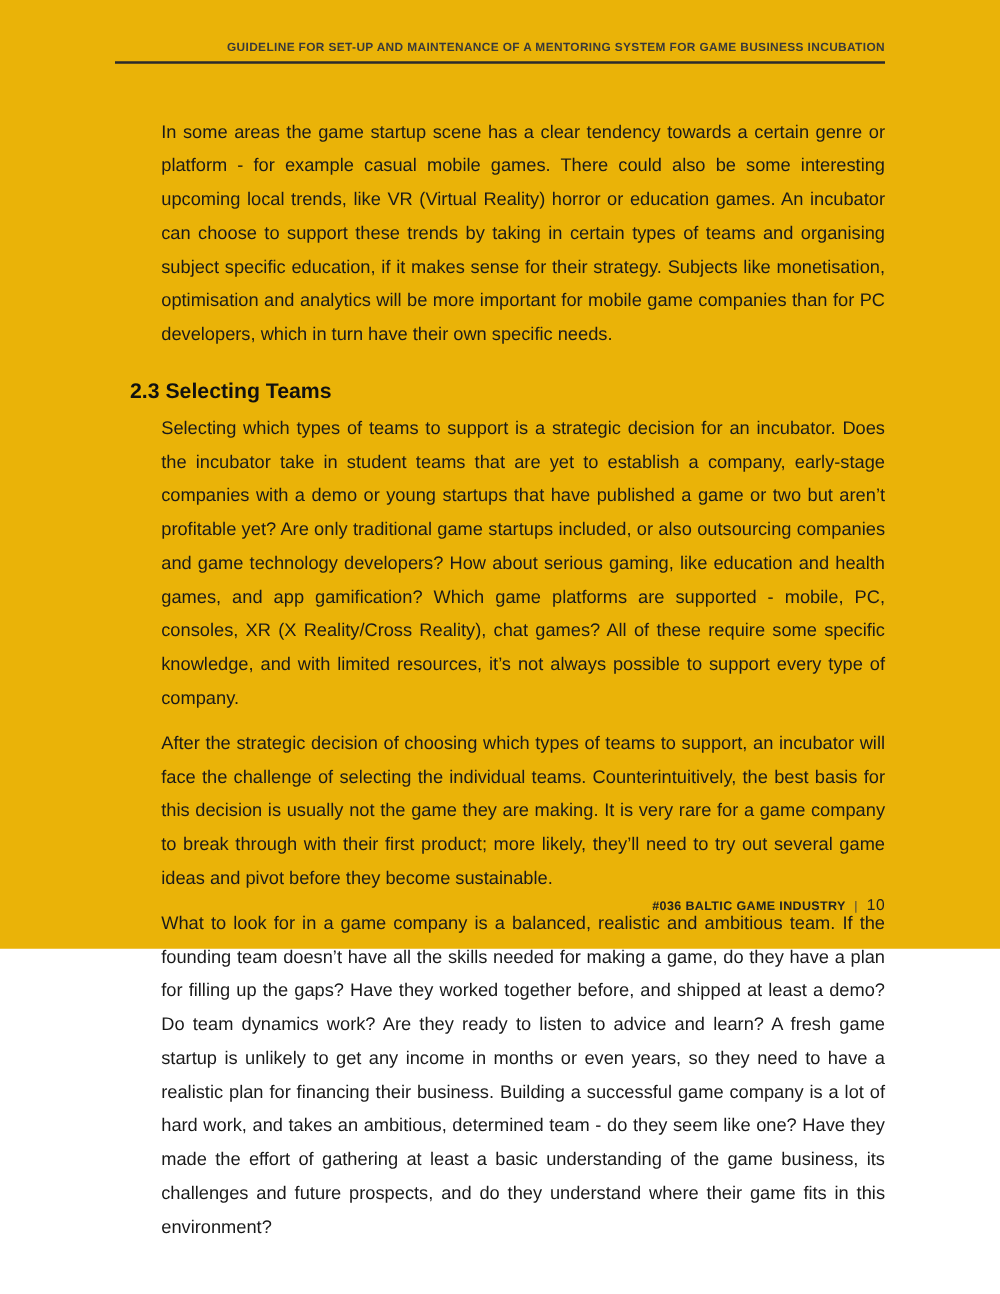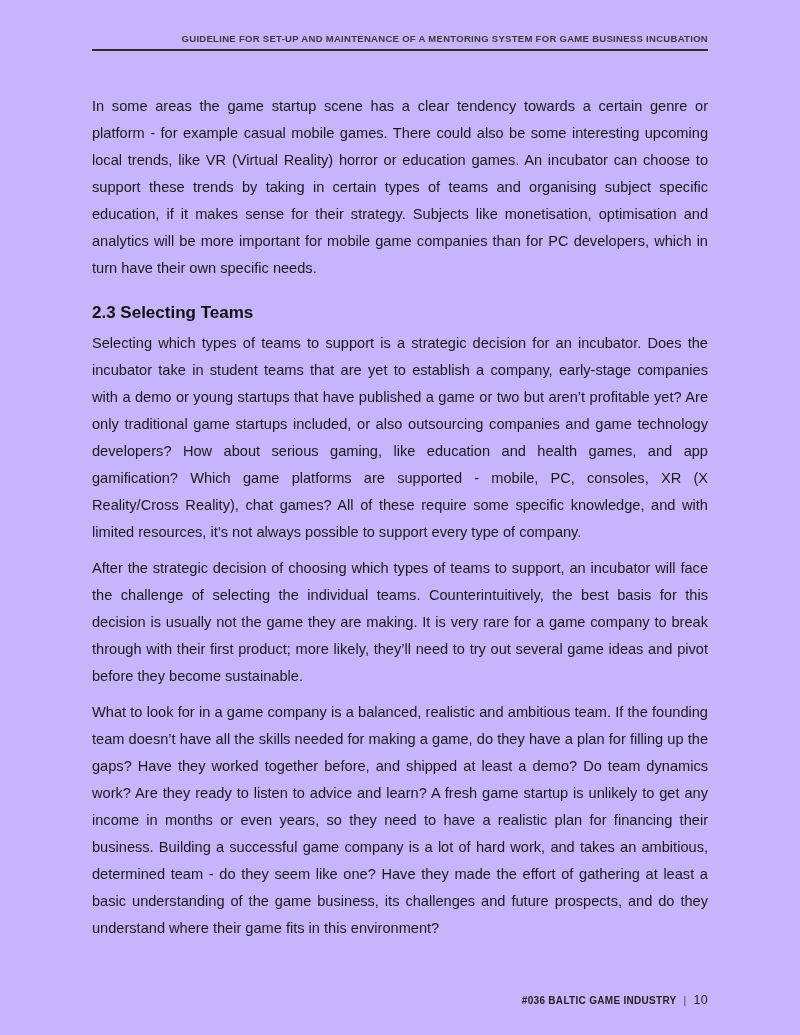--- a/index.html
+++ b/index.html
@@ -7,23 +7,23 @@
   body {
     width: 800px;
     height: 1035px;
     font-family: "Liberation Sans", "DejaVu Sans", sans-serif;
     color: #1a1a1a;
     overflow: hidden;
   }
   .page {
     position: relative;
     width: 800px;
-    height: 1035px;
+    height: 759px;
     padding: 0 92px;
-    background: #c4b5fd;
+    background: #eab308;
   }
   .doc-header {
     padding-top: 33px;
     padding-bottom: 5px;
     border-bottom: 2px solid #2b2b2b;
     text-align: right;
   }
   .header-title {
     font-size: 9.5px;
     font-weight: 700;
@@ -32,27 +32,28 @@
   }
   .doc-body {
     margin-top: 42px;
   }
   .para {
     font-size: 14.6px;
     line-height: 27px;
     text-align: justify;
     color: #1a1a1a;
     margin-bottom: 9px;
+    margin-left: 37px;
   }
   .section-heading {
     font-size: 17px;
     font-weight: 700;
     color: #111111;
     line-height: 24px;
-    margin: 19px 0 5px 0;
+    margin: 19px 0 5px 12px;
   }
   .doc-footer {
     position: absolute;
     right: 92px;
     bottom: 28px;
     font-size: 10px;
     font-weight: 700;
     letter-spacing: 0.3px;
     color: #222222;
     white-space: nowrap;

